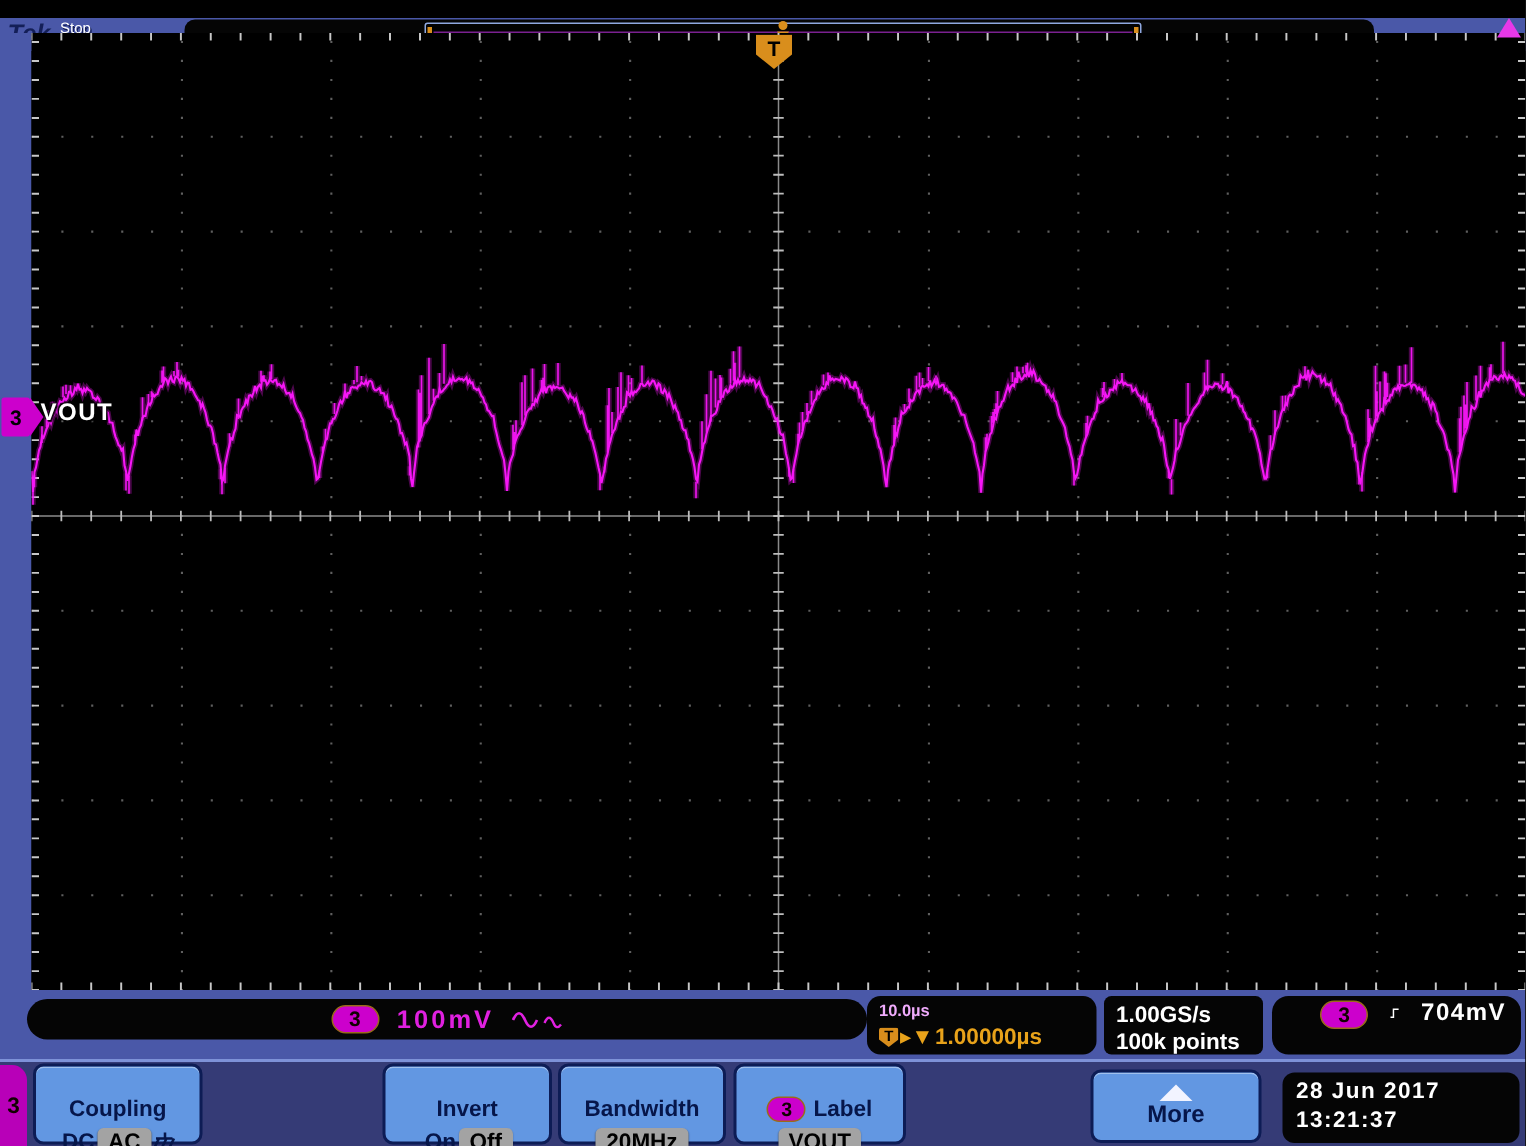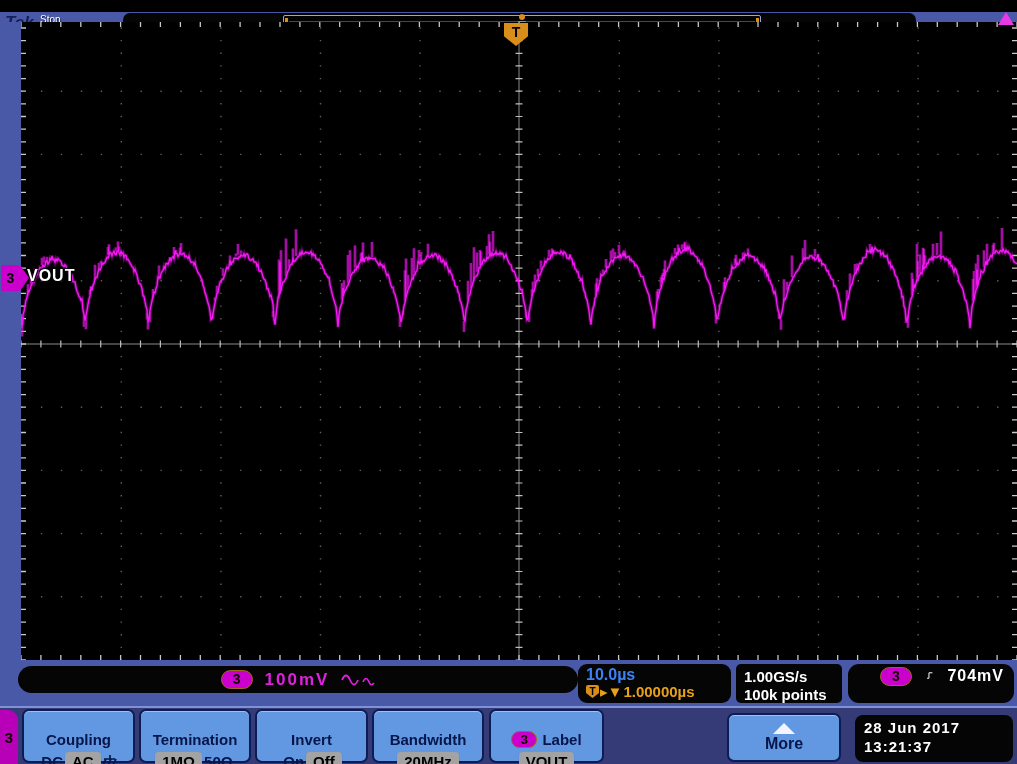--- a/index.html
+++ b/index.html
@@ -41,21 +41,21 @@
   #vout-label{position:absolute;left:27px;top:267px;color:#fff;font-weight:bold;font-size:16px;letter-spacing:1px;z-index:4;
     text-shadow:1px 1px 1px #000,-1px -1px 1px #000;}
   
   #readout-bar{position:absolute;left:0;top:660px;width:1017px;height:46px;background:#4a58a8;}
   .blackbox{position:absolute;background:#050505;color:#fff;}
   #ch-readout{left:18px;top:6px;width:560px;height:27px;border-radius:14px;display:flex;align-items:center;justify-content:center;gap:12px;}
   .ch-oval{display:inline-block;min-width:32px;height:19px;border-radius:10px;background:#cc00cc;border:1px solid #9a6a1a;
     color:#100;font-weight:bold;font-size:14px;text-align:center;line-height:17px;}
   #ch-scale{color:#e020e0;font-weight:bold;font-size:17px;letter-spacing:2px;}
   #tb-readout{left:578px;top:4px;width:153px;height:39px;border-radius:9px;padding:2px 0 0 8px;}
-  #tb-scale{font-size:16px;font-weight:bold;color:#3b82f6;line-height:17px;}
+  #tb-scale{font-size:11px;font-weight:bold;color:#f0abfc;line-height:17px;}
   #tb-delay{font-size:15px;font-weight:bold;color:#e8a21a;line-height:17px;display:flex;align-items:center;gap:1px;}
   .tflag-mini{display:inline-block;width:13px;height:13px;background:#d98e1c;border-radius:2px;color:#000;
     font-size:10px;font-weight:bold;text-align:center;line-height:13px;
     clip-path:polygon(0 0,100% 0,100% 62%,50% 100%,0 62%);}
   #rate-readout{left:736px;top:4px;width:106px;height:39px;border-radius:5px;padding:4px 0 0 8px;font-size:15px;font-weight:bold;line-height:18px;}
   #trig-readout{left:848px;top:4px;width:166px;height:39px;border-radius:11px;display:flex;align-items:flex-start;padding:3px 10px 0 32px;gap:14px;}
   #trig-level{margin-left:auto;font-size:16px;font-weight:bold;color:#fff;letter-spacing:1px;}
   
   #menu-bar{position:absolute;left:0;top:706px;width:1017px;height:58px;background:#353b76;border-top:2px solid #7e92d8;}
   #channel-tab{position:absolute;left:0;top:2px;width:18px;height:56px;background:#b800b8;border-radius:0 10px 0 0;
@@ -154,27 +154,20 @@
       <div class="btn-title">Coupling</div>
       <div class="btn-opts">
         <span class="opt">DC</span>
         <span class="opt sel">AC</span>
         <svg width="17" height="15" viewBox="0 0 17 15">
           <path d="M9 1 v4 M3 5 h11 M5 5 l-3 6 M10 5 l-3 6 M15 5 l-3 6" fill="none" stroke="#06164a" stroke-width="1.7"></path>
         </svg>
       </div>
     </div>
 
-    <div class="menu-btn" id="btn-termination">
-      <div class="btn-title">Termination</div>
-      <div class="btn-opts">
-        <span class="opt sel">1MΩ</span>
-        <span class="opt">50Ω</span>
-      </div>
-    </div>
 
     <div class="menu-btn" id="btn-invert">
       <div class="btn-title">Invert</div>
       <div class="btn-opts">
         <span class="opt">On</span>
         <span class="opt sel">Off</span>
       </div>
     </div>
 
     <div class="menu-btn" id="btn-bandwidth">

